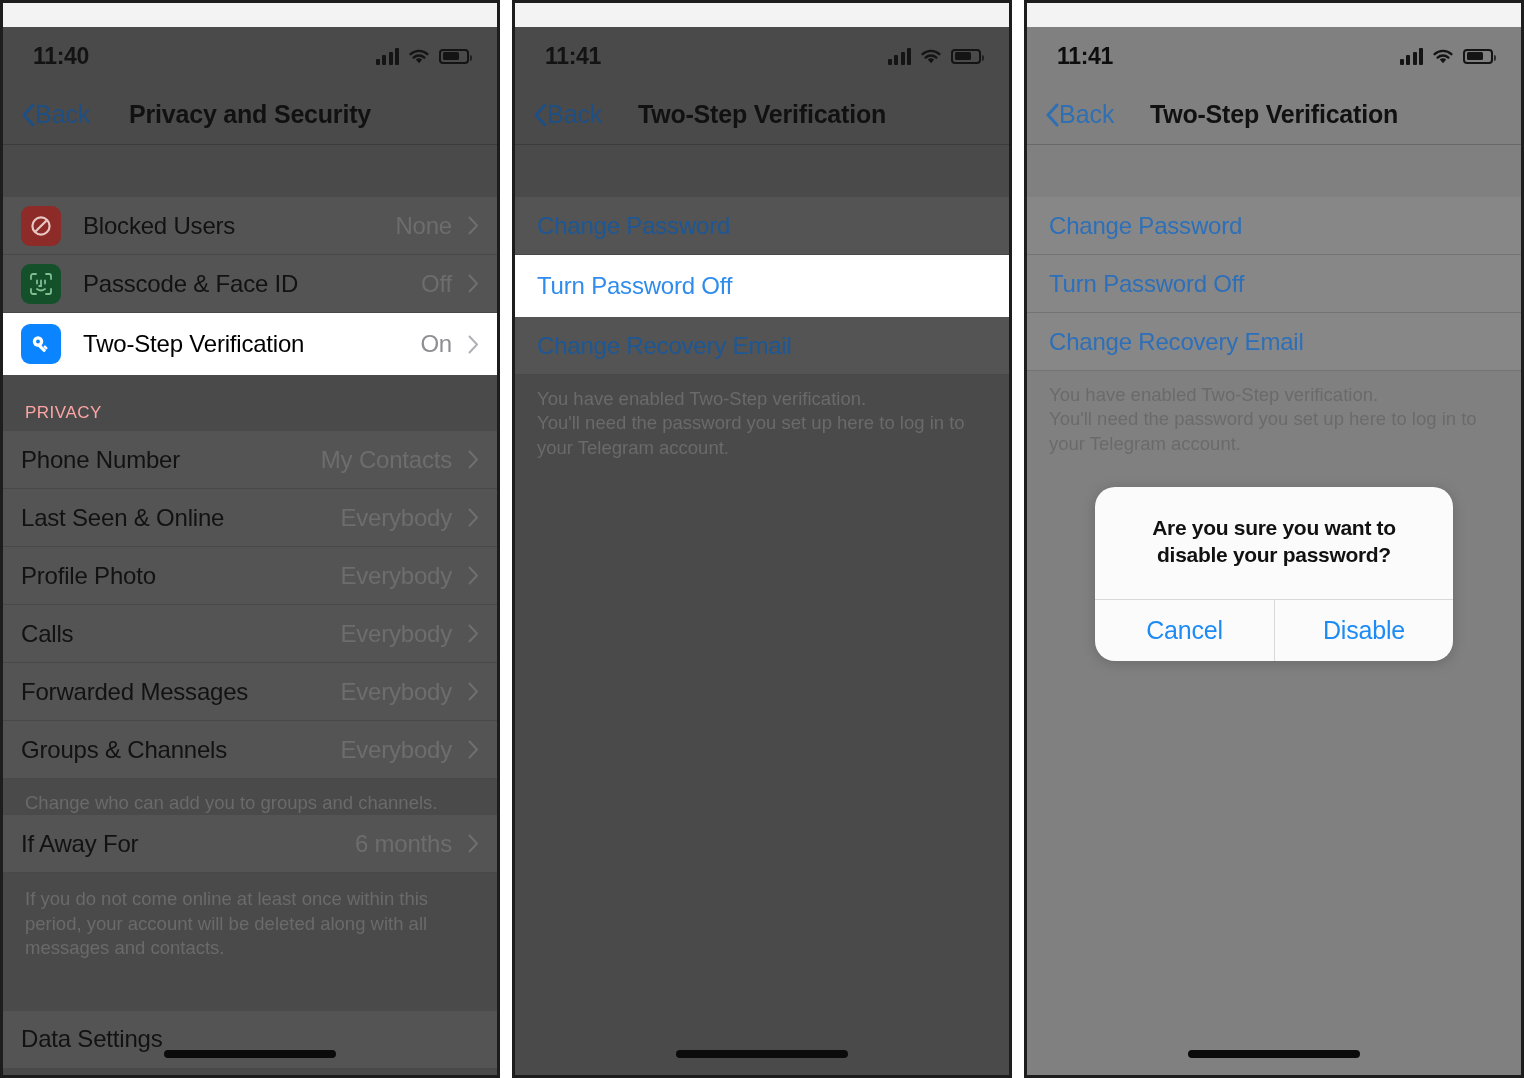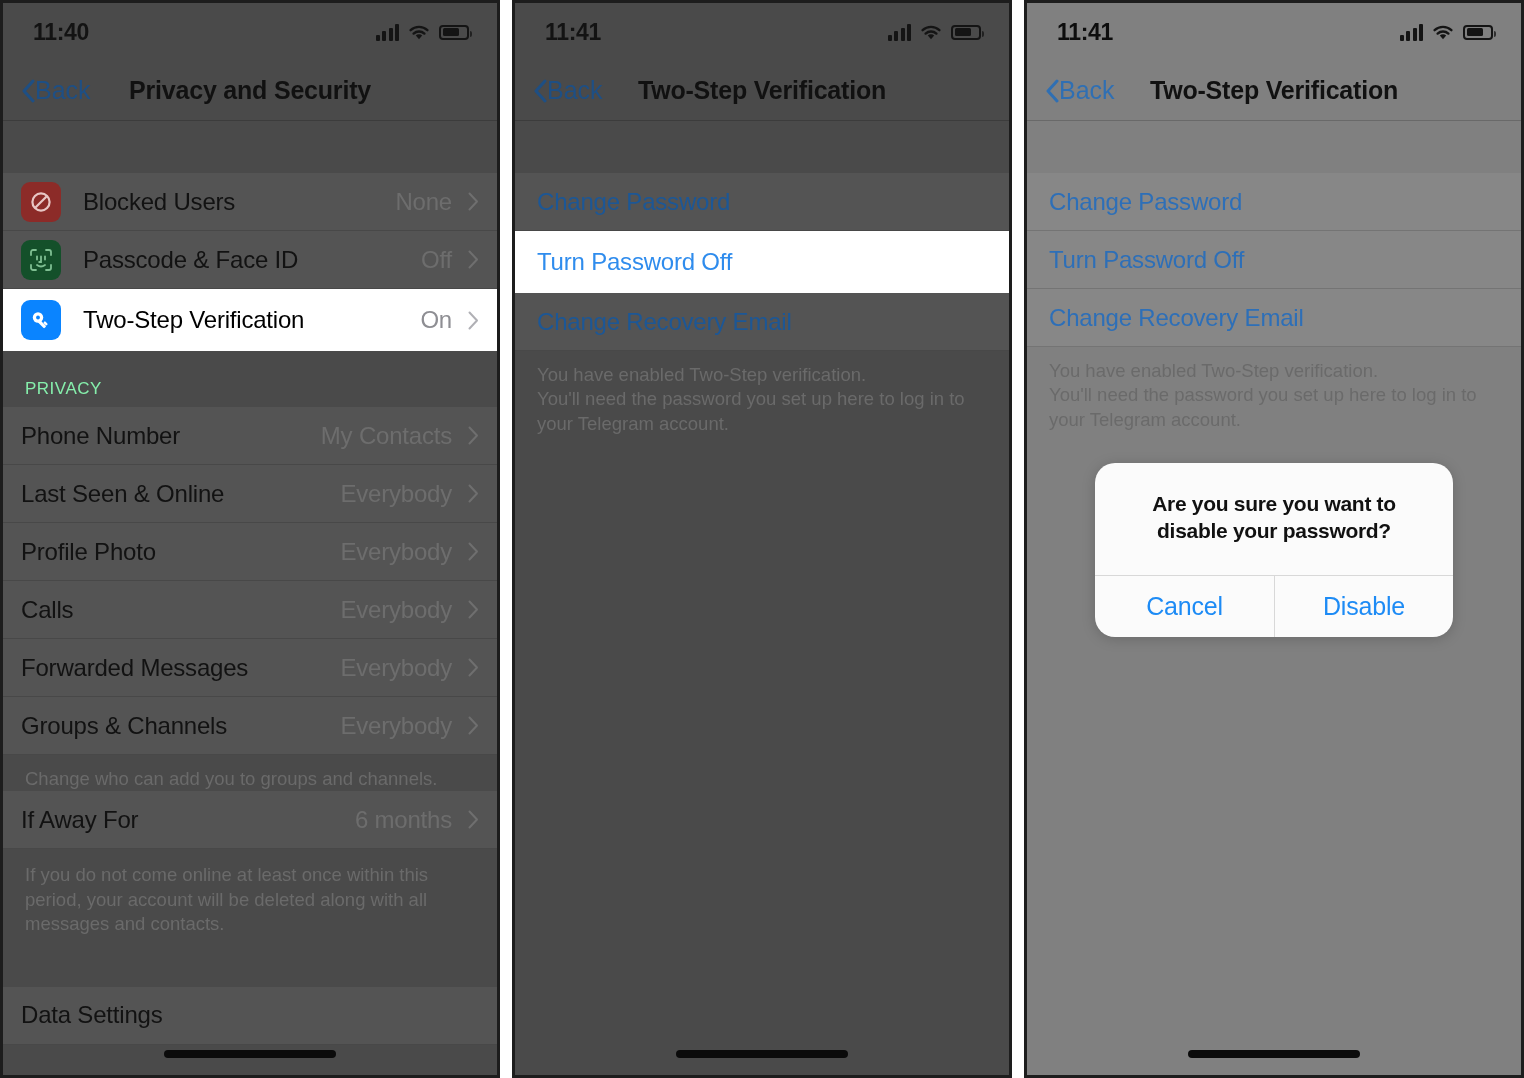--- a/index.html
+++ b/index.html
@@ -30,20 +30,21 @@
     flex: 0 0 auto;
   }
   .panel.p1 { margin-right: 12px; }
   .panel.p2 { margin-right: 12px; }
 
   
   .screen {
     position: absolute;
     inset: 0;
     background: #4a4a4a;
+    margin-top: 24px;
   }
   .screen.light-dim { background: #808080; }
 
   
   .statusbar {
     position: relative;
     height: 58px;
     display: flex;
     align-items: center;
     justify-content: space-between;
@@ -194,21 +195,21 @@
     margin: 0 -3px;
     padding-left: 25px;
     height: 62px;
     z-index: 5;
   }
 
   .section-head {
     padding: 28px 22px 8px;
     font-size: 17px;
     letter-spacing: 0.5px;
-    color: #86efac;
+    color: #fca5a5;
     text-transform: uppercase;
   }
   .footnote {
     padding: 12px 22px 0;
     font-size: 18.5px;
     line-height: 1.32;
     color: #6a6a6a;
   }
   .footnote.tall { padding-top: 14px; }
   .gap-lg { height: 50px; }

